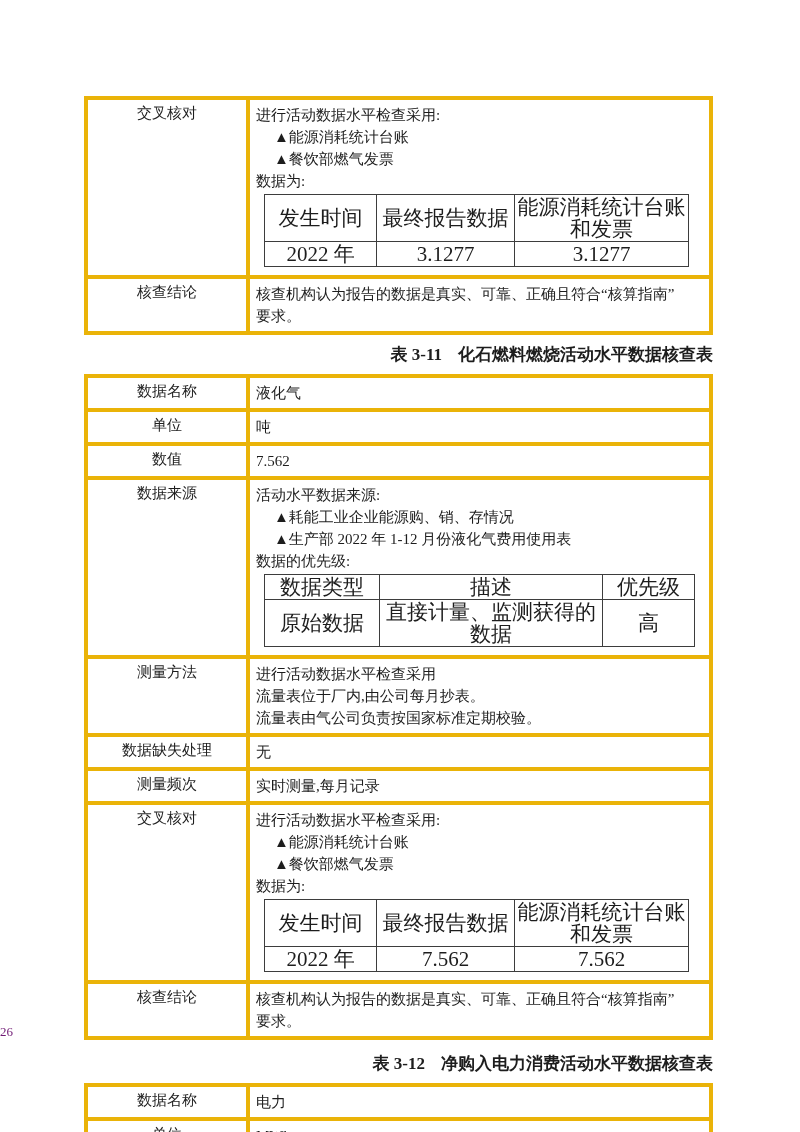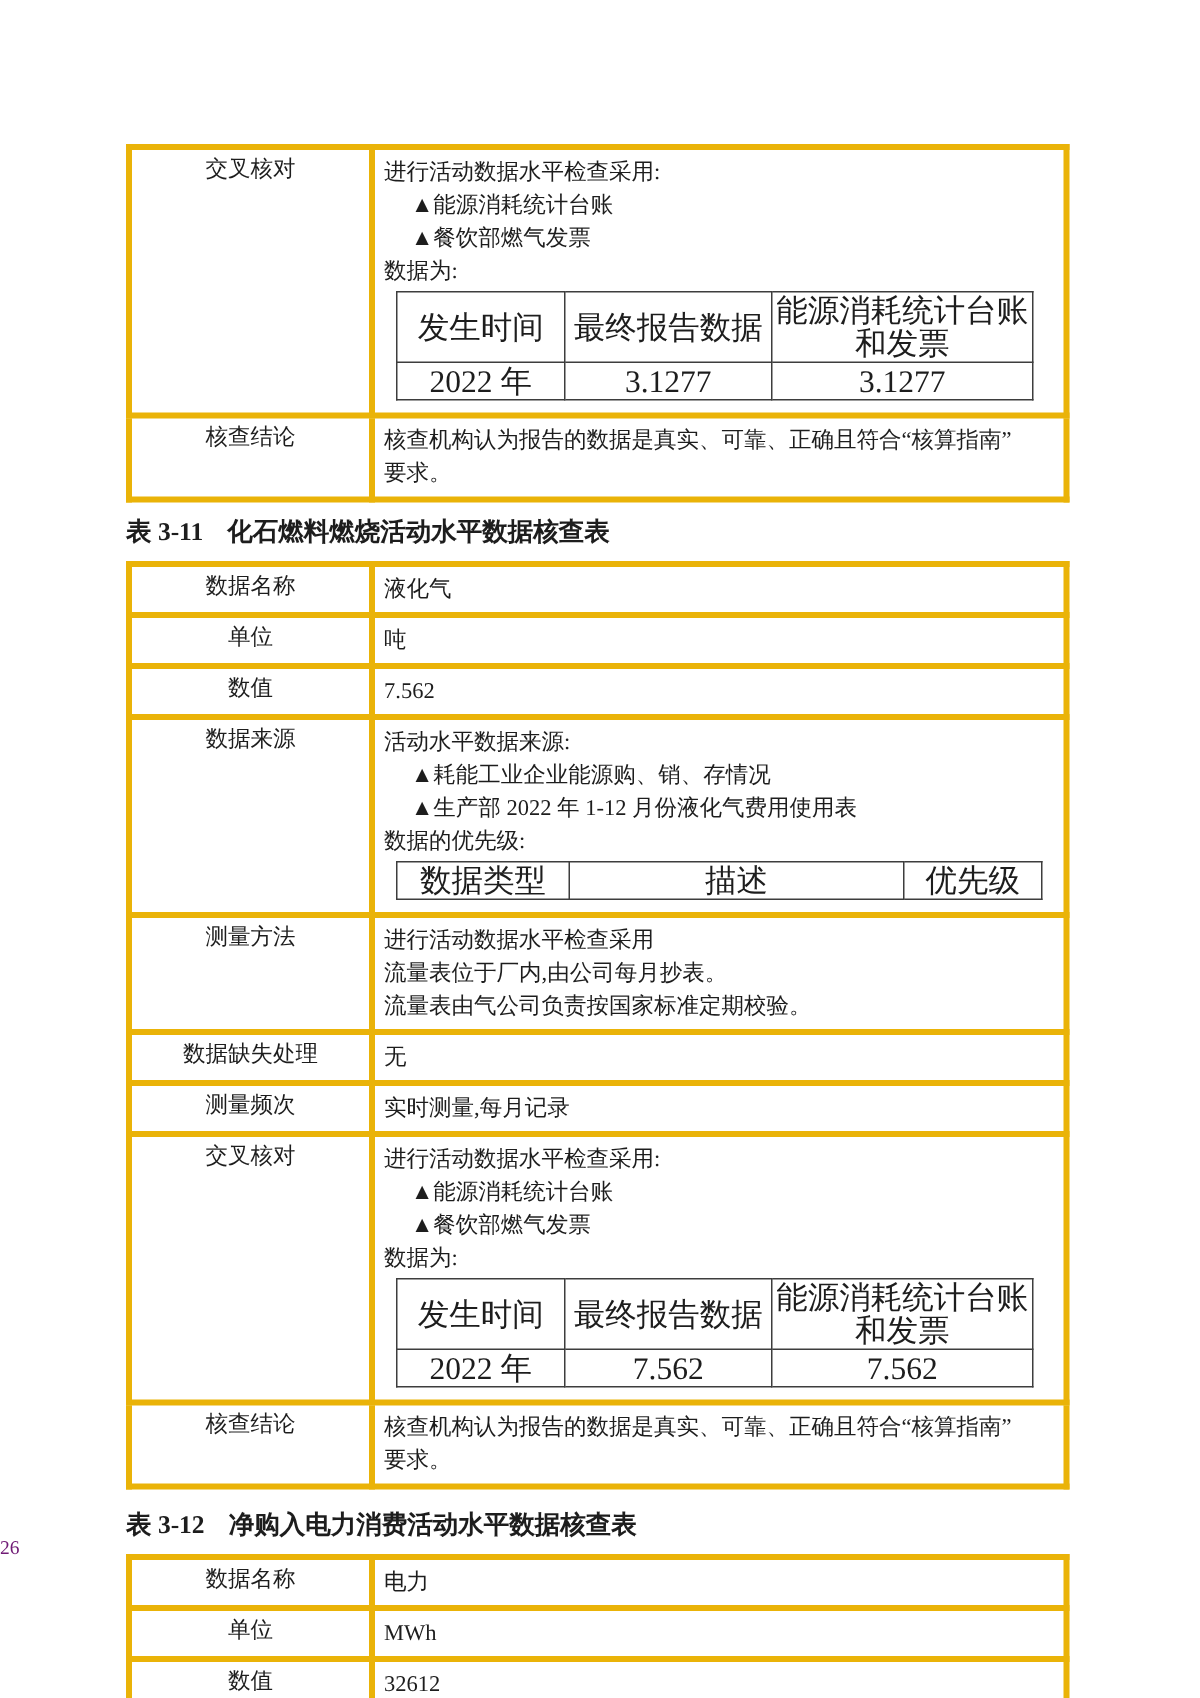--- a/index.html
+++ b/index.html
@@ -47,21 +47,21 @@
     padding:1px 2px;
     vertical-align:middle;
     word-break:break-all;
   }
   table.prio{width:calc(100% - 16px);margin-right:4px;}
   col.c-time{width:112px;}
   col.c-report{width:138px;}
   col.c-dtype{width:115px;}
   col.c-prio{width:92px;}
   .tbl-title{
-    text-align:left;
+    text-align:right;
     font-size:17px;
     font-weight:bold;
     margin:9px 0 8px 0;
     line-height:22px;
   }
   .title-num{margin-right:16px;}
   .page-num{
     position:absolute;
     left:0; top:1024px;
     width:100%;
@@ -153,20 +153,25 @@
                   <col class="c-dtype">
                   <col>
                   <col class="c-prio">
                 </colgroup>
             <tbody>
                   <tr>
               <td>数据类型</td>
               <td>描述</td>
               <td>优先级</td>
             </tr>
+            <tr>
+              <td>原始数据</td>
+              <td>直接计量、监测获得的数据</td>
+              <td>高</td>
+            </tr>
           </tbody>
               </table>
         </td>
       </tr>
       <tr>
         <td class="lbl">测量方法</td>
         <td class="val">
           <div>进行活动数据水平检查采用</div>
           <div>流量表位于厂内,由公司每月抄表。</div>
           <div>流量表由气公司负责按国家标准定期校验。</div>

